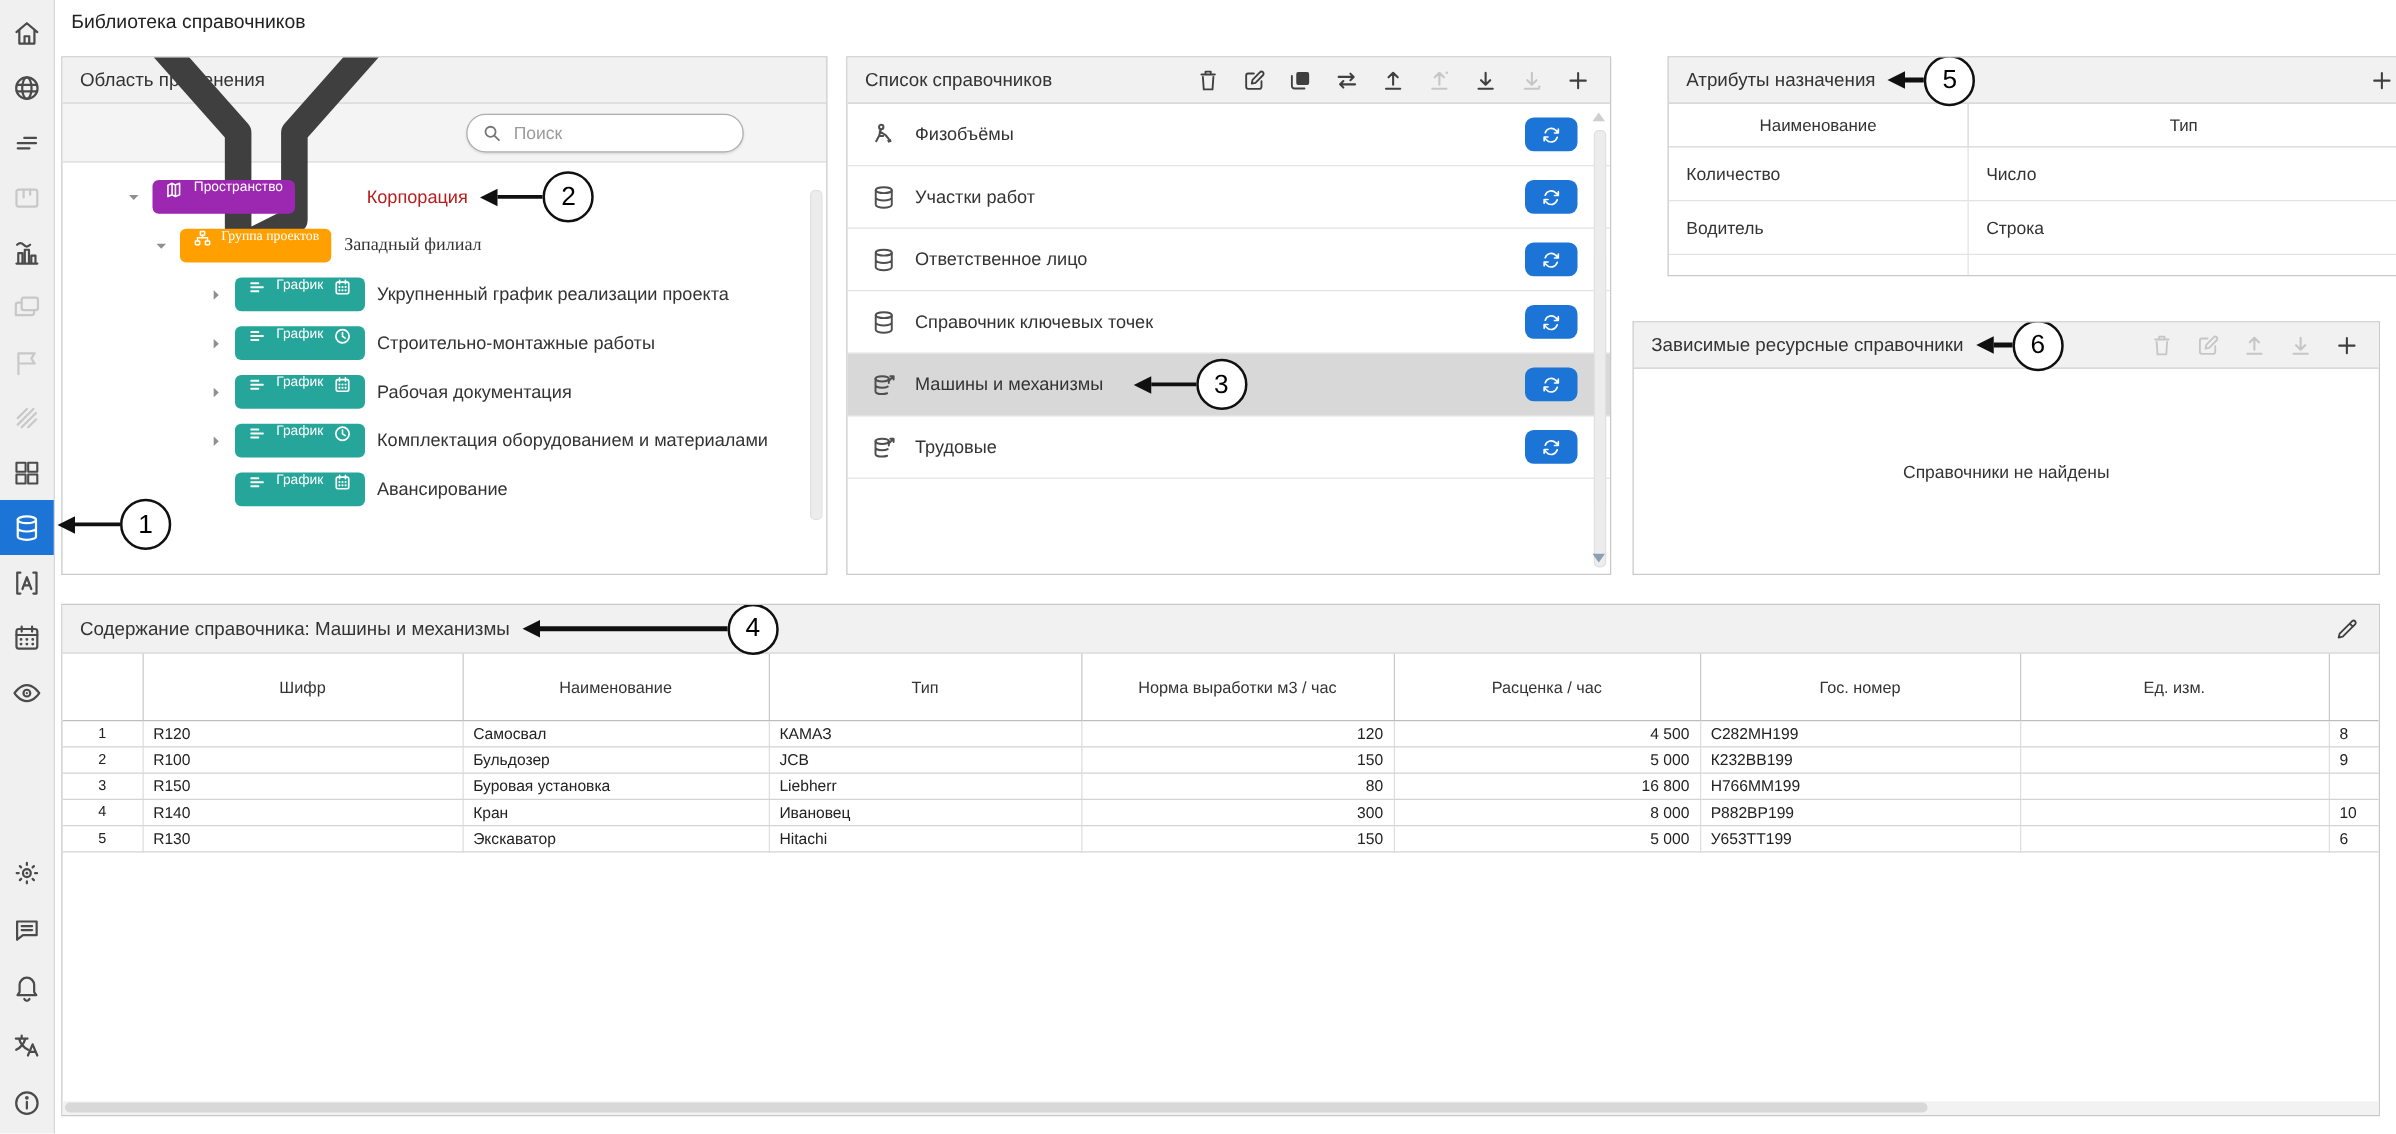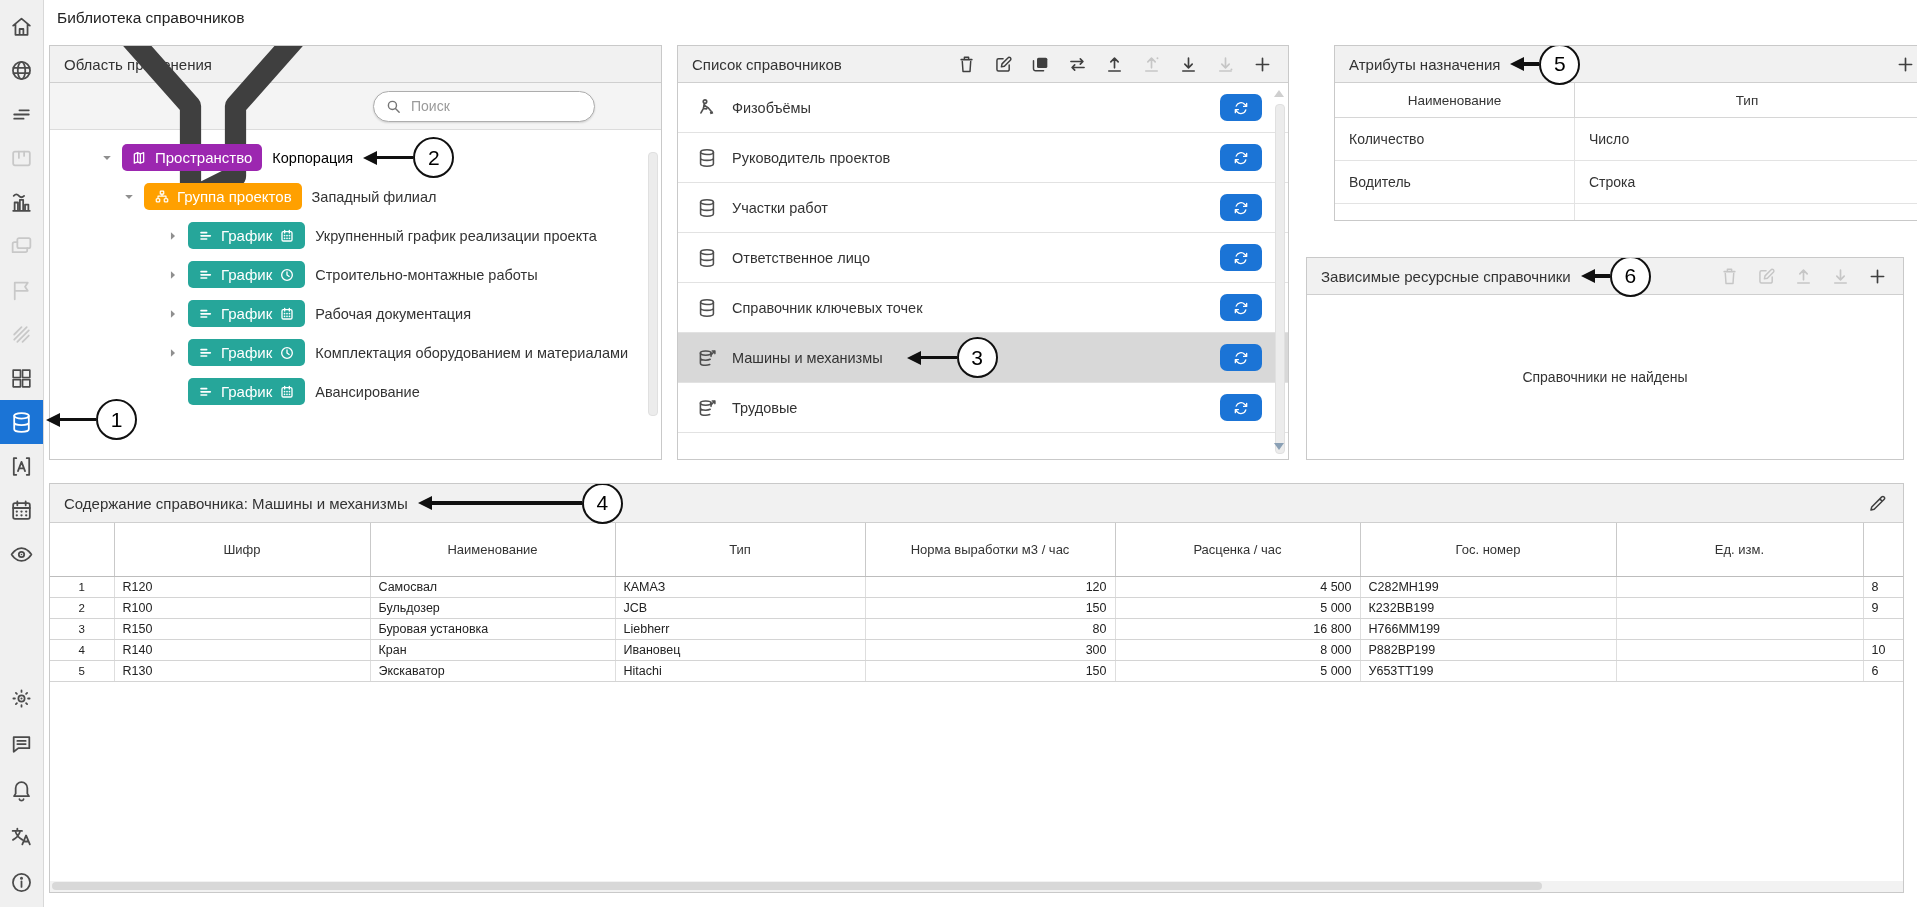--- a/index.html
+++ b/index.html
@@ -49,29 +49,29 @@
               border:1px solid #adadad;border-radius:16px;padding:0 11px;box-sizing:border-box;
               box-shadow:0 1px 2px rgba(0,0,0,.14);}
   .search-box .ic{width:17px;height:17px;color:#757575;flex:none;}
   .search-box input{border:none;outline:none;background:none;font-size:14px;width:100%;
                     font-family:"Liberation Sans",sans-serif;color:#333;}
   .search-box input::placeholder{color:#9a9a9a;}
   .tree{padding-top:8px;}
   .tree-row{height:39px;display:flex;align-items:center;overflow:visible;}
   .tree-row .caret{width:14px;height:14px;color:#8f8f8f;margin-right:8px;flex:none;}
   .caret:empty{visibility:hidden;}
-  .lvl0{padding-left:50px;}.lvl1{padding-left:72px;}.lvl2{padding-left:94px;}.lvl3{padding-left:116px;}
-  .badge{height:27px;border-radius:5px;display:inline-flex;align-items:center;gap:7px;padding:0 10px;
-         color:#fff;font-size:15px;white-space:nowrap;}
+  .lvl0{padding-left:50px;}.lvl1{padding-left:72px;font-family:Liberation Serif, serif;}.lvl2{padding-left:94px;}.lvl3{padding-left:116px;}
+  .badge{height:27px;border-radius:5px;display:inline-flex;align-items:flex-start;gap:7px;padding:0 10px;
+         color:#fff;font-size:11px;white-space:nowrap;}
   .badge .ic{width:16px;height:16px;}
   .badge .ic:empty{display:none;}
   .badge.purple{background:#9c27b0;}.badge.orange{background:#ffa000;}
   .badge.blue{background:#1e88e5;}.badge.teal{background:#26a69a;}
   .tree-label{margin-left:10px;font-size:14.5px;color:#333;white-space:nowrap;}
-  .tree-label.link{color:#000000;}
+  .tree-label.link{color:#b91c1c;padding-left:47px;}
 
   
   .list-rows .row{height:49px;display:flex;align-items:center;border-bottom:1px solid #e2e2e2;
                   padding:0 26px 0 18px;gap:14px;overflow:visible;}
   .row .ric{width:22px;height:22px;color:#4f4f4f;flex:none;}
   .row .rlabel{font-size:14.5px;color:#333;white-space:nowrap;}
   .row.selected{background:#d8d8d8;}
   .sync-btn{width:42px;height:27px;border-radius:7px;background:#1b74d6;color:#fff;border:none;
             display:flex;align-items:center;justify-content:center;cursor:pointer;flex:none;}
   .sync-btn .ic{width:16px;height:16px;}
@@ -556,38 +556,20 @@
 
     <div class="row">
           <span class="ric ic">
             <svg viewBox="0 0 24 24" fill="none" stroke="currentColor" stroke-width="1.8" stroke-linecap="round" stroke-linejoin="round">
               <circle cx="9.8" cy="5" r="1.9"></circle>
               <path d="M9.3 7.4 8 12.6l-2.6 4.8M8.5 8.8l5 3.2 3 3.6M8 12.6l3.5.3"></path>
               <path d="M15 16.4l3.2-.9.6 2.4-3 .9z" fill="currentColor" stroke="none"></path>
             </svg>
           </span>
           <span class="rlabel">Физобъёмы</span>
-
-          <span class="flexspacer"></span>
-          <button class="sync-btn">
-            <span class="ic">
-              <svg viewBox="0 0 24 24" fill="none" stroke="currentColor" stroke-width="2" stroke-linecap="round" stroke-linejoin="round">
-                <path d="M20.5 5v4.6h-4.6M3.5 19v-4.6h4.6M4.8 9.2a7.6 7.6 0 0 1 12.6-2.9L20.5 9M3.5 15l2.6 2.7a7.6 7.6 0 0 0 13.1-2.9"></path>
-              </svg>
-            </span>
-          </button>
-        </div>
-        <div class="row">
-          <span class="ric ic">
-            <svg viewBox="0 0 24 24" fill="none" stroke="currentColor" stroke-width="1.7" stroke-linecap="round" stroke-linejoin="round">
-              <ellipse cx="12" cy="5.6" rx="7" ry="2.6"></ellipse>
-              <path d="M5 5.6v12.8c0 1.4 3.1 2.6 7 2.6s7-1.2 7-2.6V5.6M5 12c0 1.4 3.1 2.6 7 2.6s7-1.2 7-2.6"></path>
-            </svg>
-          </span>
-          <span class="rlabel">Руководитель проектов</span>
 
           <span class="flexspacer"></span>
           <button class="sync-btn">
             <span class="ic">
               <svg viewBox="0 0 24 24" fill="none" stroke="currentColor" stroke-width="2" stroke-linecap="round" stroke-linejoin="round">
                 <path d="M20.5 5v4.6h-4.6M3.5 19v-4.6h4.6M4.8 9.2a7.6 7.6 0 0 1 12.6-2.9L20.5 9M3.5 15l2.6 2.7a7.6 7.6 0 0 0 13.1-2.9"></path>
               </svg>
             </span>
           </button>
         </div>

